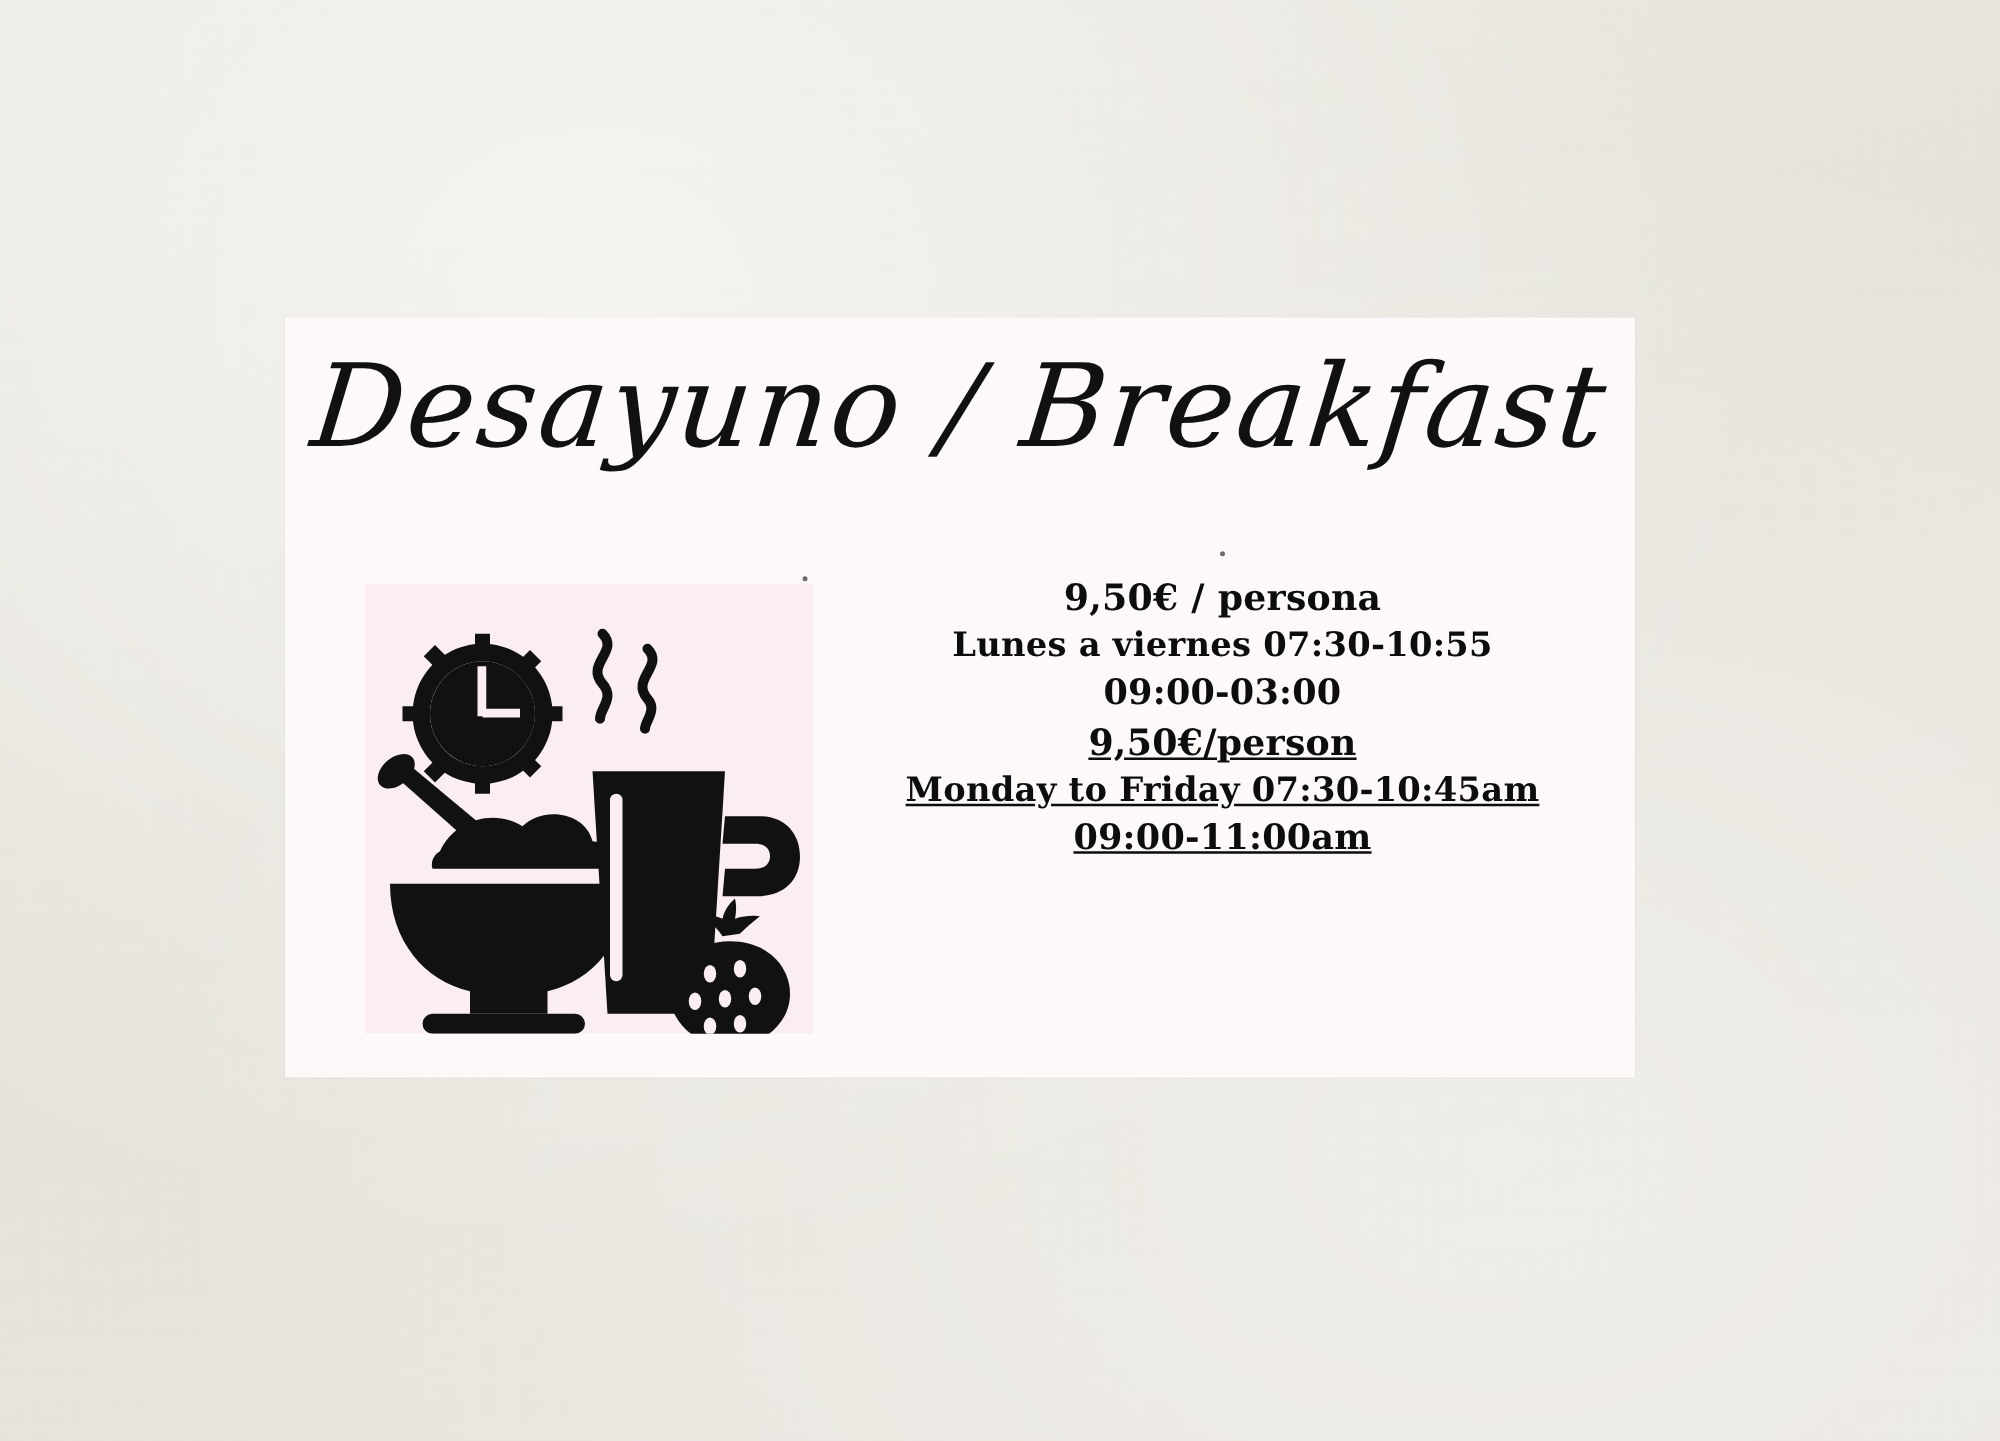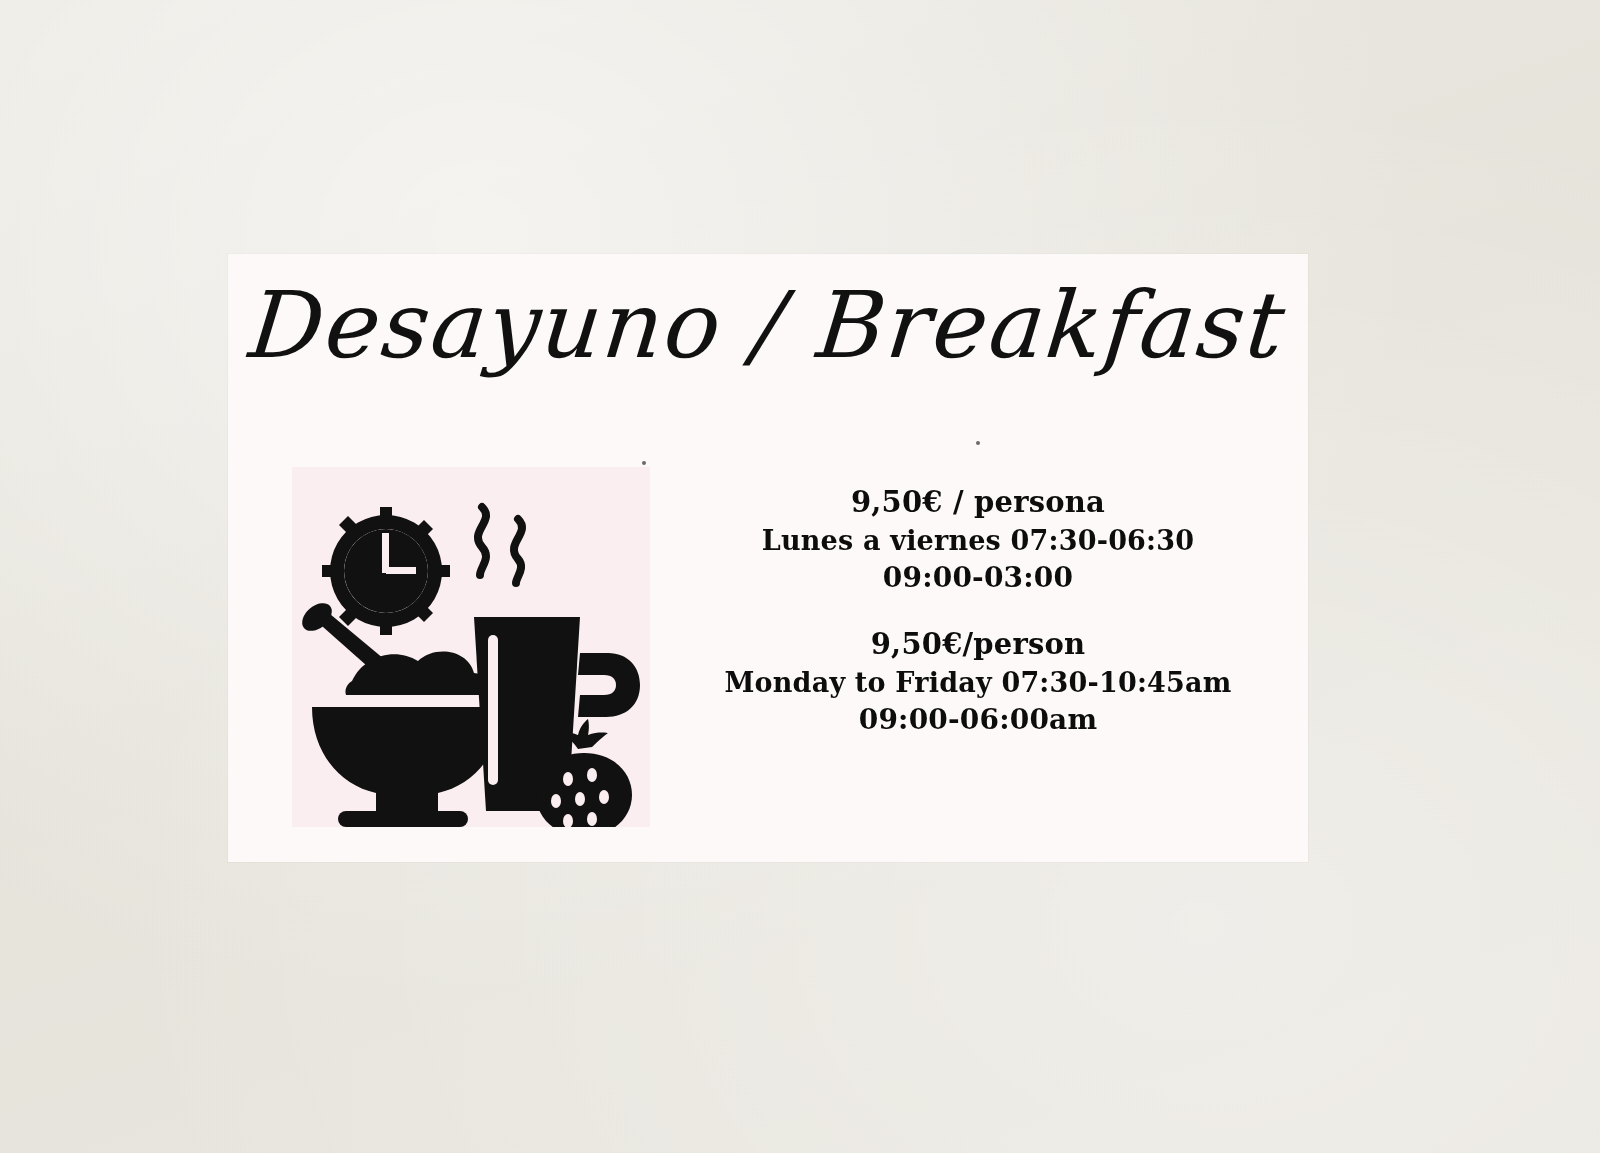--- a/index.html
+++ b/index.html
@@ -65,34 +65,34 @@
     top: 213px;
     width: 358px;
     height: 360px;
     background: #fbeef0;
   }
   #illustration svg { display: block; }
 
   #info {
     position: absolute;
     left: 430px;
-    top: 228px;
+    top: 204px;
     width: 640px;
     text-align: center;
     color: #0d0d0d;
   }
   .block {
     font-family: "DejaVu Serif", serif;
     font-weight: 700;
     font-size: 28px;
     line-height: 1.38;
     letter-spacing: 0.2px;
   }
   .block.en {
-    margin-top: 26px;
+    text-decoration: underline;
   }
   .line { display: block; white-space: nowrap; }
   .line.price { font-size: 29px; }
   .line.wide { font-size: 27px; }
 
   .dot {
     position: absolute;
     width: 4px;
     height: 4px;
     background: #6b6b6b;
@@ -165,24 +165,24 @@
           <ellipse cx="276" cy="354" rx="5" ry="7"></ellipse>
           <ellipse cx="300" cy="352" rx="5" ry="7"></ellipse>
         </g>
       </g>
     </svg>
   </div>
 
   <div id="info">
     <div class="block es">
       <span class="line price">9,50€ / persona</span>
-      <span class="line wide">Lunes a viernes 07:30-06:30</span>
+      <span class="line wide">Lunes a viernes 07:30-10:55</span>
       <span class="line">09:00-03:00</span>
     </div>
 
     <div class="block en">
       <span class="line price">9,50€/person</span>
       <span class="line wide">Monday to Friday 07:30-10:45am</span>
-      <span class="line">09:00-06:00am</span>
+      <span class="line">09:00-11:00am</span>
     </div>
   </div>
 
 </div>
 
 </body></html>

